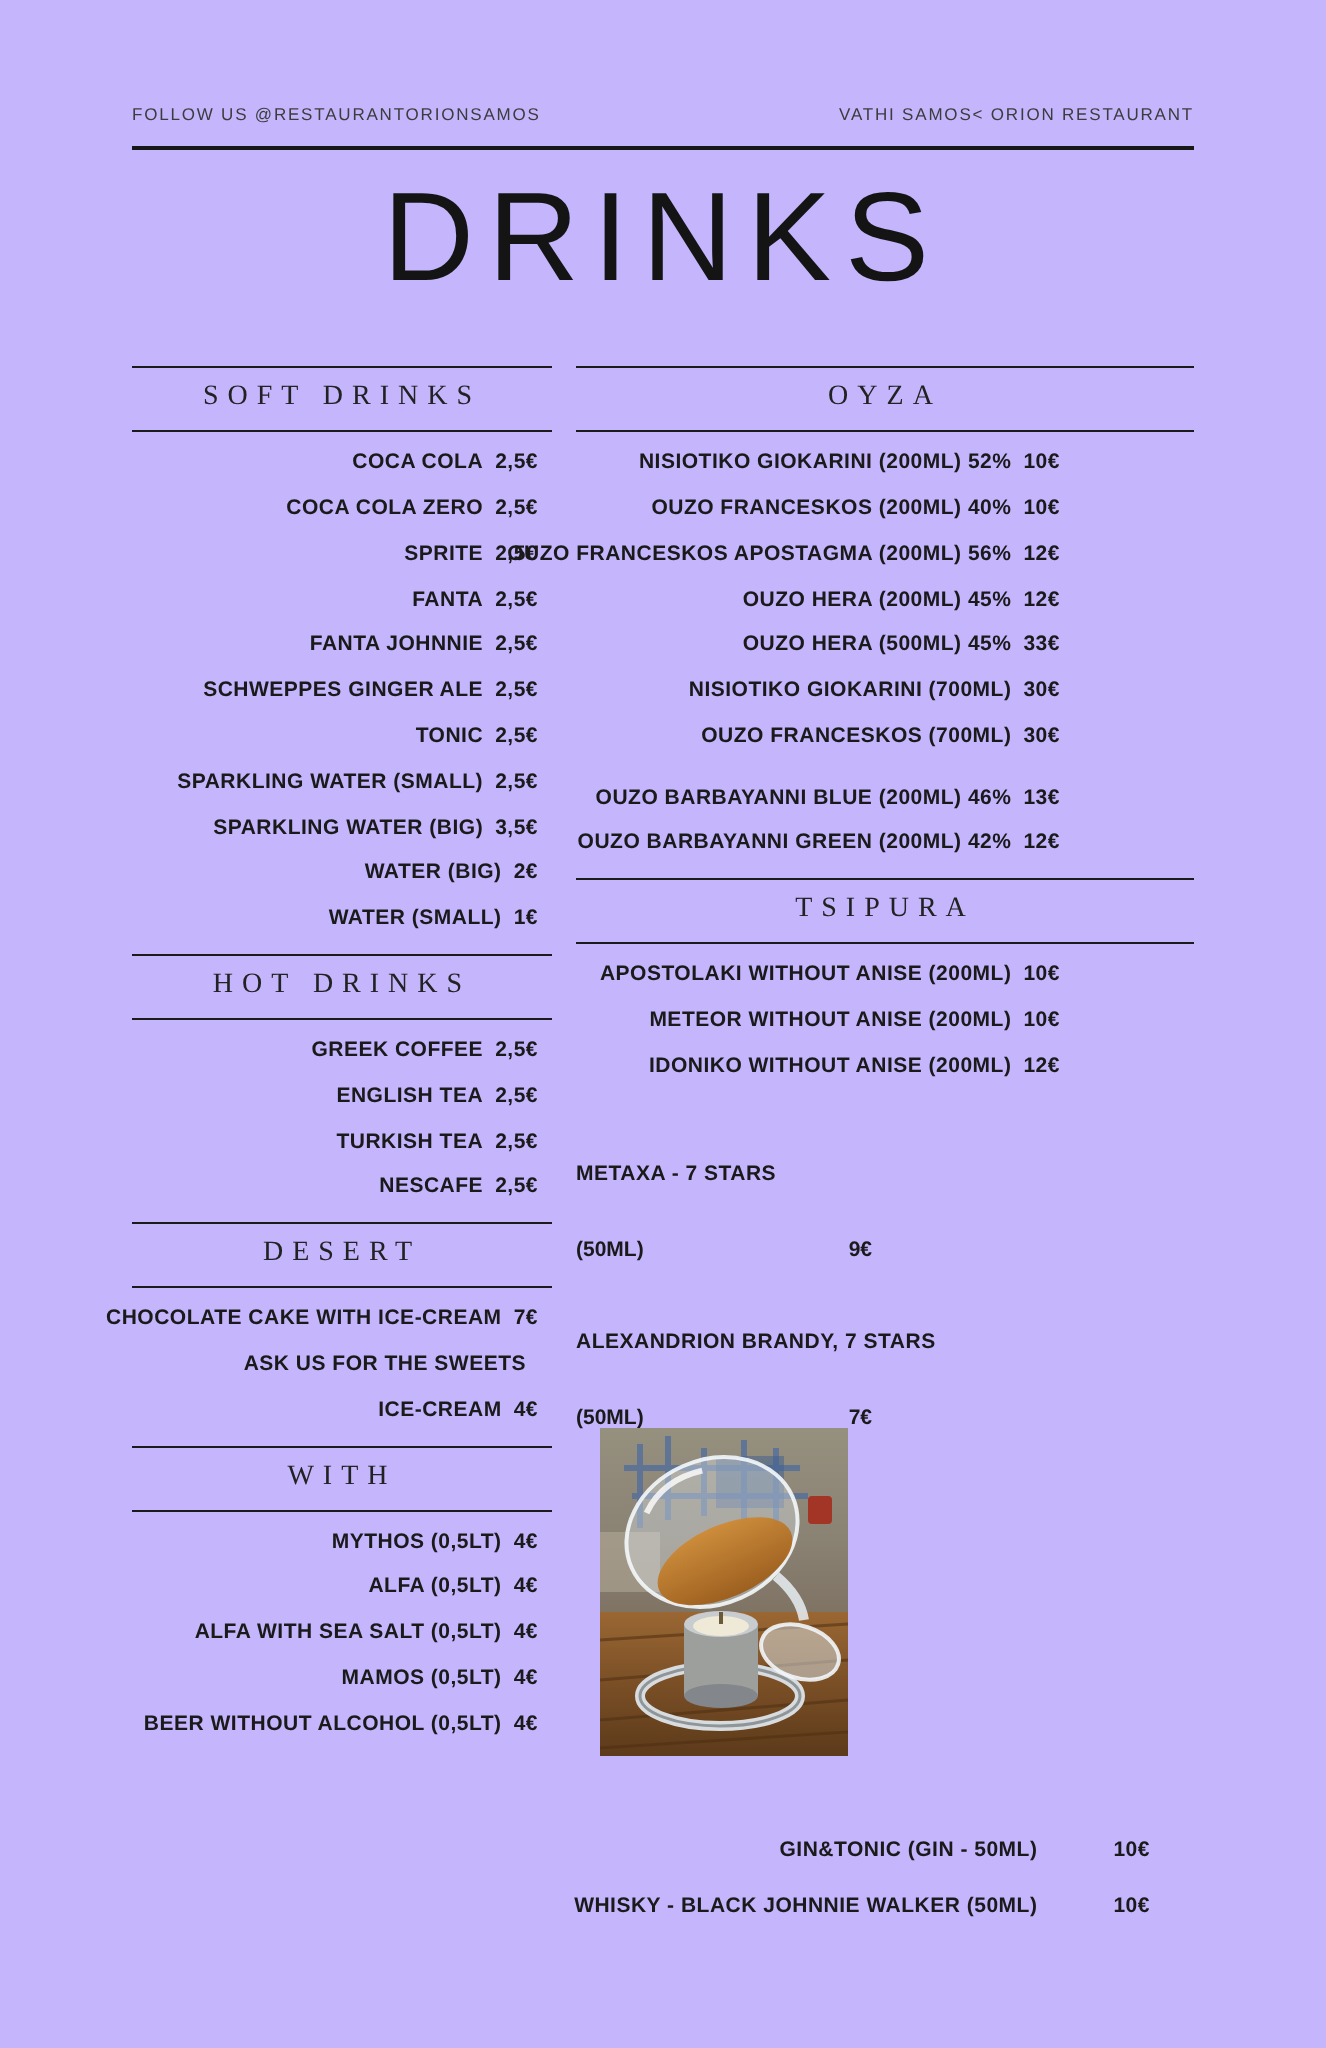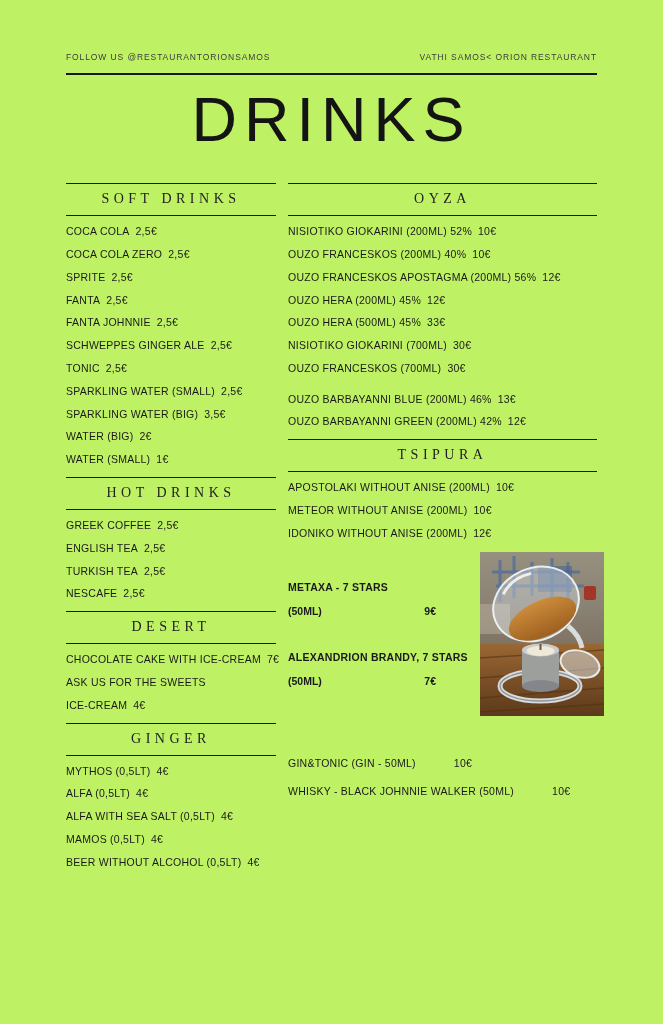--- a/index.html
+++ b/index.html
@@ -4,21 +4,21 @@
 <style>
   * { margin: 0; padding: 0; box-sizing: border-box; }
   html, body { background: #e8e8e8; }
   body { font-family: "Liberation Sans", sans-serif; }
 
   .page {
     position: relative;
     width: 663px;
     height: 1024px;
     margin: 0 auto;
-    background: #bef264;
+    background: #c4b5fd;
     color: #1A1A1A;
     overflow: hidden;
   }
   .inner { padding: 0 66px; }
 
   
   .topbar {
     margin-top: 52px;
     display: flex;
     justify-content: space-between;
@@ -65,44 +65,44 @@
     font-size: 14px;
     letter-spacing: 4.5px;
     padding: 7px 0 8px;
     color: #222;
   }
 
   .rows { margin-top: 10px; }
 
   .row {
     display: flex;
-    justify-content: flex-start;
+    justify-content: flex-end;
     align-items: baseline;
-    font-weight: 400;
+    font-weight: 700;
     font-size: 10.5px;
     letter-spacing: 0.25px;
     line-height: 1;
     margin-bottom: 12.3px;
     white-space: nowrap;
   }
   .row .price { flex: 0 0 auto; padding-left: 6px; }
   .col-left .row  { padding-right: 7px; }
   .col-right .rows-inset .row { padding-right: 67px; }
   .row.gap-above { margin-top: 20px; }
 
   
-  .spirits-flex { display: flex; margin-top: 14px; }
+  .spirits-flex { display: flex; margin-top: 14px; flex-direction: column; }
   .spirits-text { flex: 1 1 auto; padding-top: 30px; }
   .spirit-name {
     font-weight: 700; font-size: 10.5px; letter-spacing: 0.25px;
     line-height: 1; white-space: nowrap;
   }
   .spirit-sizeprice {
     display: flex; justify-content: space-between;
-    width: 148px; margin-top: 13px;
+    width: 148px; margin-top: 27px;
     font-weight: 700; font-size: 10.5px; line-height: 1;
   }
   .spirit-gap { margin-top: 36px; }
 
   .photo {
     flex: 0 0 auto;
     width: 124px;
     height: 164px;
     margin-left: 12px;
     overflow: hidden;
@@ -214,21 +214,21 @@
     <span class="price"></span>
   </div>
               <div class="row">
     <span class="name">ICE-CREAM</span>
     <span class="price">4€</span>
   </div>
             </div>
         </div>
 
         <div class="section">
-          <div class="section-heading">GINGER</div>
+          <div class="section-heading">WITH</div>
           <div class="rows">
               <div class="row">
     <span class="name">MYTHOS (0,5LT)</span>
     <span class="price">4€</span>
   </div>
               <div class="row">
     <span class="name">ALFA (0,5LT)</span>
     <span class="price">4€</span>
   </div>
               <div class="row">

